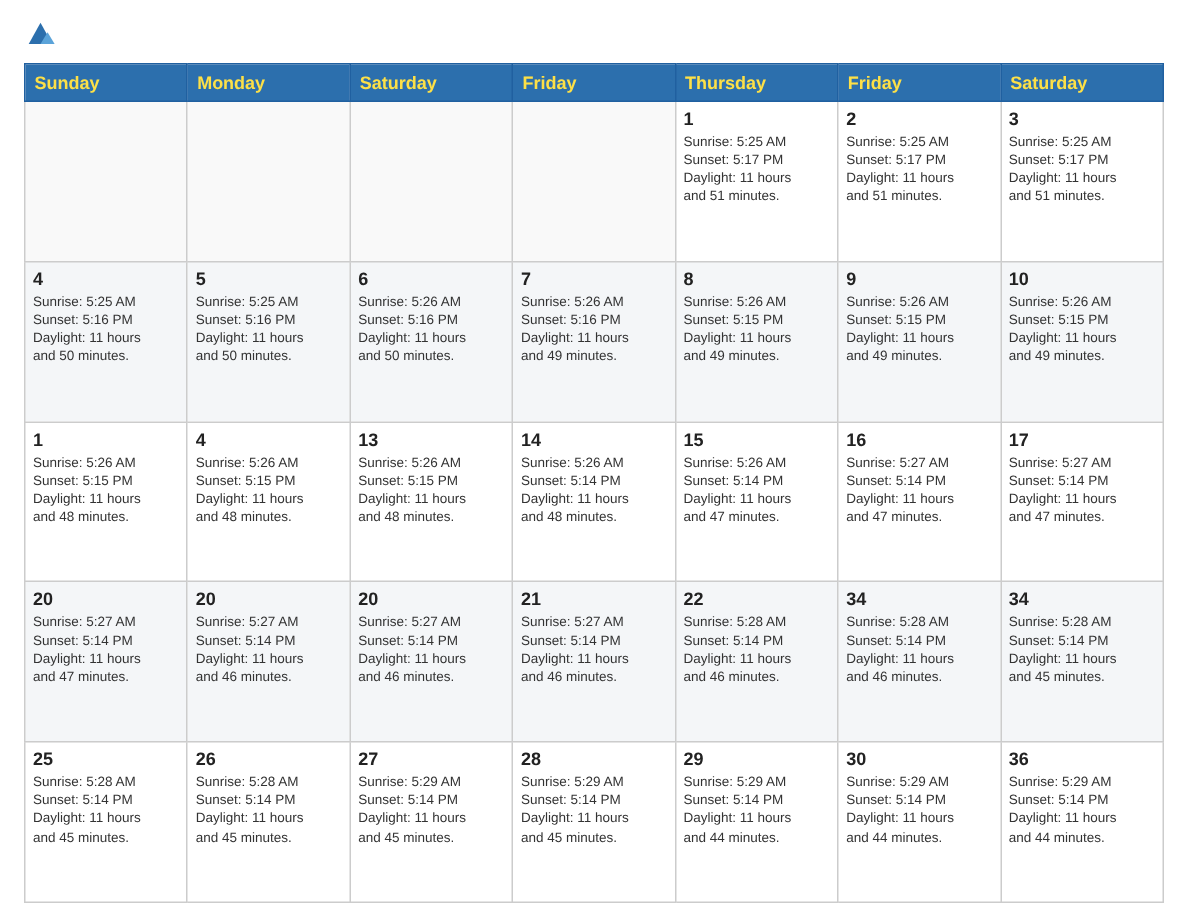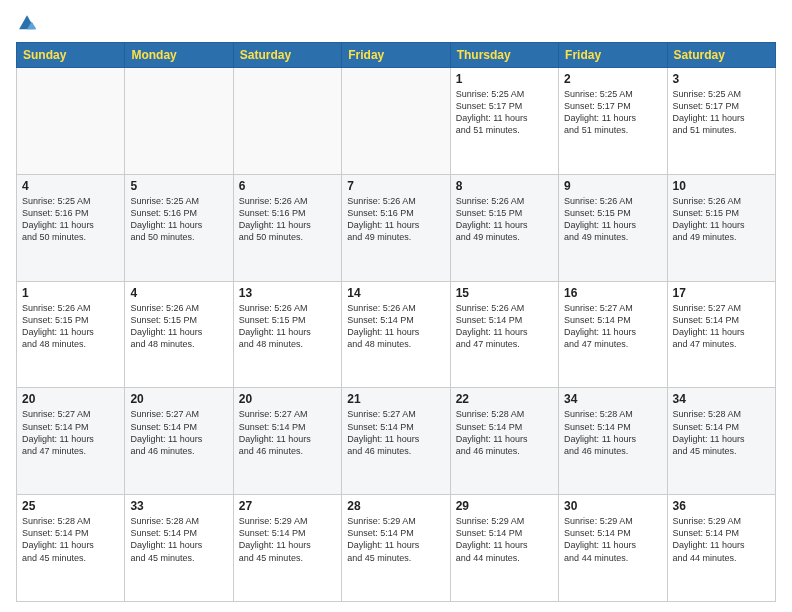--- a/index.html
+++ b/index.html
@@ -319,21 +319,21 @@
         </tr>
         <tr>
           <td>
             <span class="day-number">25</span>
             <div class="day-info" style="white-space: pre-line;">Sunrise: 5:28 AM
 Sunset: 5:14 PM
 Daylight: 11 hours
 and 45 minutes.</div>
           </td>
           <td>
-            <span class="day-number">33</span>
+            <span class="day-number">26</span>
             <div class="day-info" style="white-space: pre-line;">Sunrise: 5:28 AM
 Sunset: 5:14 PM
 Daylight: 11 hours
 and 45 minutes.</div>
           </td>
           <td>
             <span class="day-number">27</span>
             <div class="day-info" style="white-space: pre-line;">Sunrise: 5:29 AM
 Sunset: 5:14 PM
 Daylight: 11 hours

